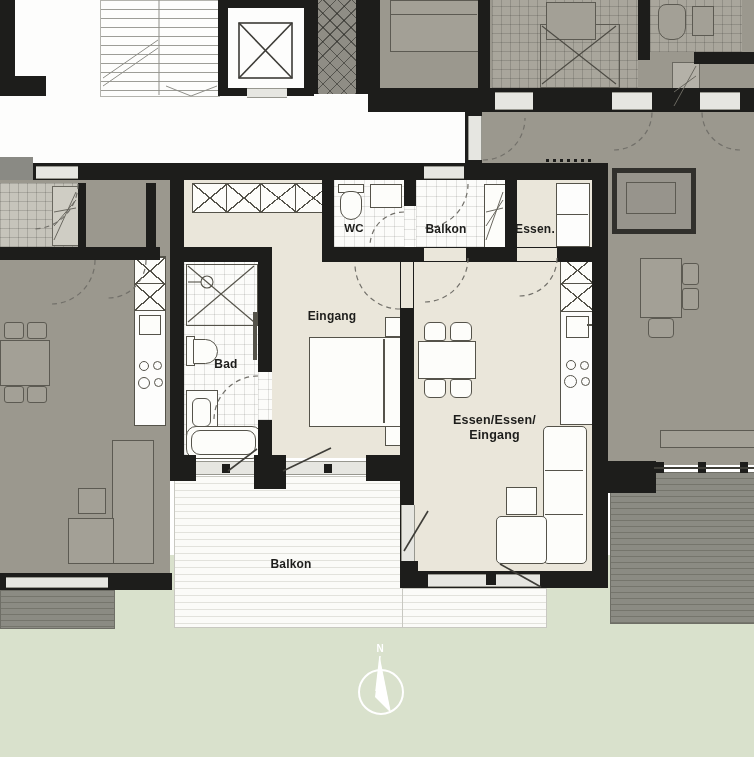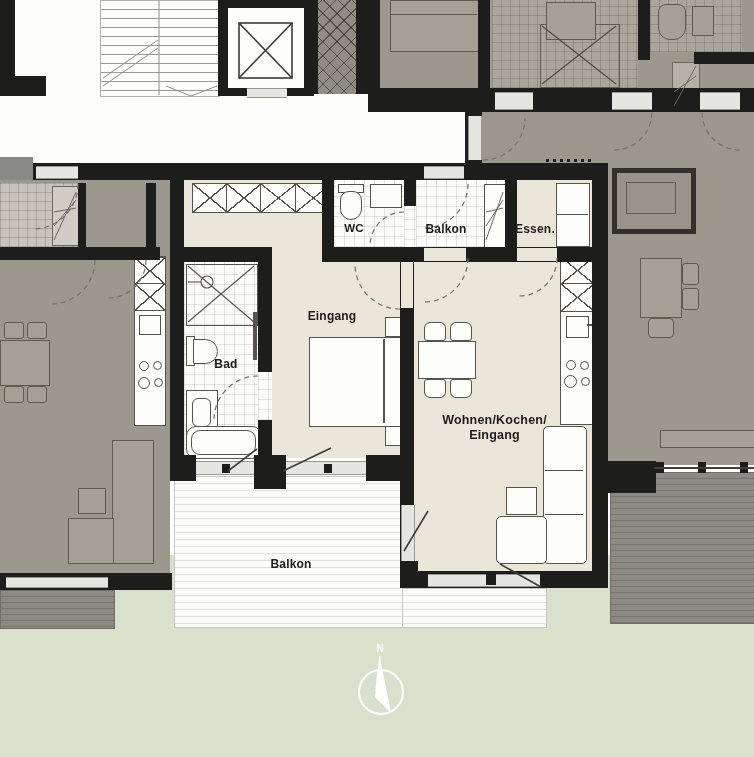--- a/index.html
+++ b/index.html
@@ -297,19 +297,19 @@
       <polygon points="380,658 391,713 375,697" fill="#ffffff"></polygon>
     </g>
   </svg>
 
   <div class="lbl" style="left:332px;top:221px;width:44px;font-size:11.5px">WC</div>
   <div class="lbl" style="left:406px;top:222px;width:80px">Balkon</div>
   <div class="lbl" style="left:512px;top:222px;width:46px">Essen.</div>
   <div class="lbl" style="left:286px;top:309px;width:92px">Eingang</div>
   <div class="lbl" style="left:200px;top:357px;width:52px">Bad</div>
   <div class="lbl lbl2" style="left:437px;top:413px;width:115px">
-    <span>Wohnen/Kochen/</span><br>
+    <span>Essen/Essen/</span><br>
     <span>Eingang</span>
   </div>
   <div class="lbl" style="left:251px;top:557px;width:80px">Balkon</div>
   <div class="nlbl" style="left:370px;top:643px;width:20px">N</div>
 
 </div>
 
 </body></html>

